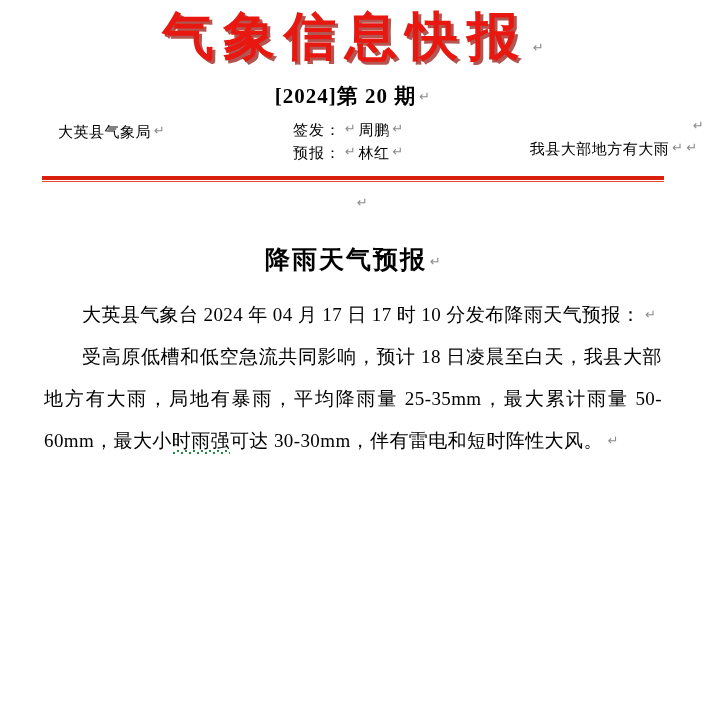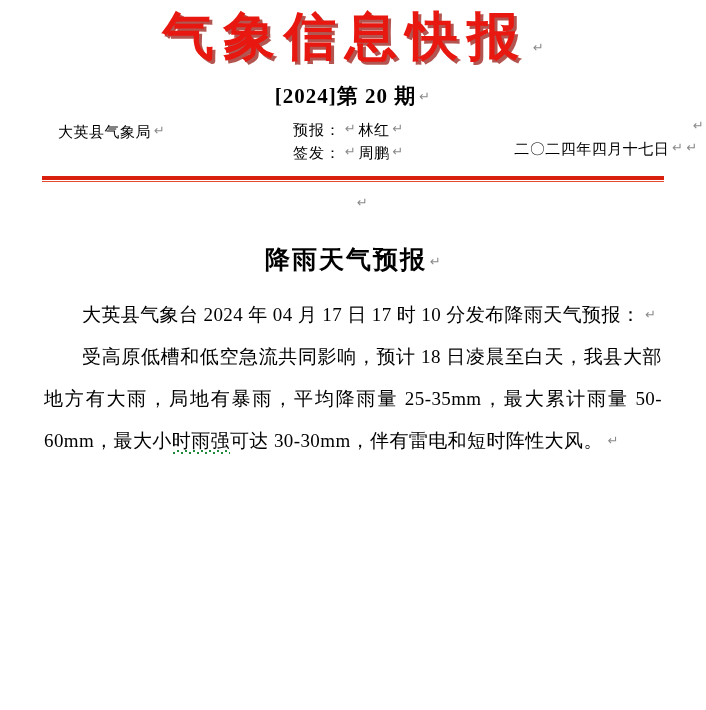--- a/index.html
+++ b/index.html
@@ -190,27 +190,27 @@
 
   <div class="masthead">
     <div class="masthead-title"><span>气象信息快报</span><span class="pilcrow">↵</span></div>
   </div>
 
   <div class="issue-line"><span>[2024]第 20 期</span><span class="pilcrow tight">↵</span></div>
 
   <div class="meta-block">
 
     <div class="meta-center">
+      <div class="row"><span class="label">签发：</span><span class="pilcrow inline-sep">↵</span><span>周鹏</span><span class="pilcrow tight">↵</span></div>
       <div class="row"><span class="label">预报：</span><span class="pilcrow inline-sep">↵</span><span>林红</span><span class="pilcrow tight">↵</span></div>
-      <div class="row"><span class="label">签发：</span><span class="pilcrow inline-sep">↵</span><span>周鹏</span><span class="pilcrow tight">↵</span></div>
     </div>
 
     <div class="meta-left"><span>大英县气象局</span><span class="pilcrow tight">↵</span></div>
 
-    <div class="meta-right"><span>二〇二四年四月十七日</span><span class="pilcrow tight">↵</span><span class="pilcrow tight">↵</span></div>
+    <div class="meta-right"><span>我县大部地方有大雨</span><span class="pilcrow tight">↵</span><span class="pilcrow tight">↵</span></div>
 
     <div class="meta-far-right-mark"><span class="pilcrow">↵</span></div>
   </div>
 
   <div class="divider">
     <div class="rule-thick"></div>
     <div class="rule-thin"></div>
   </div>
 
   <div class="spacer-mark">

